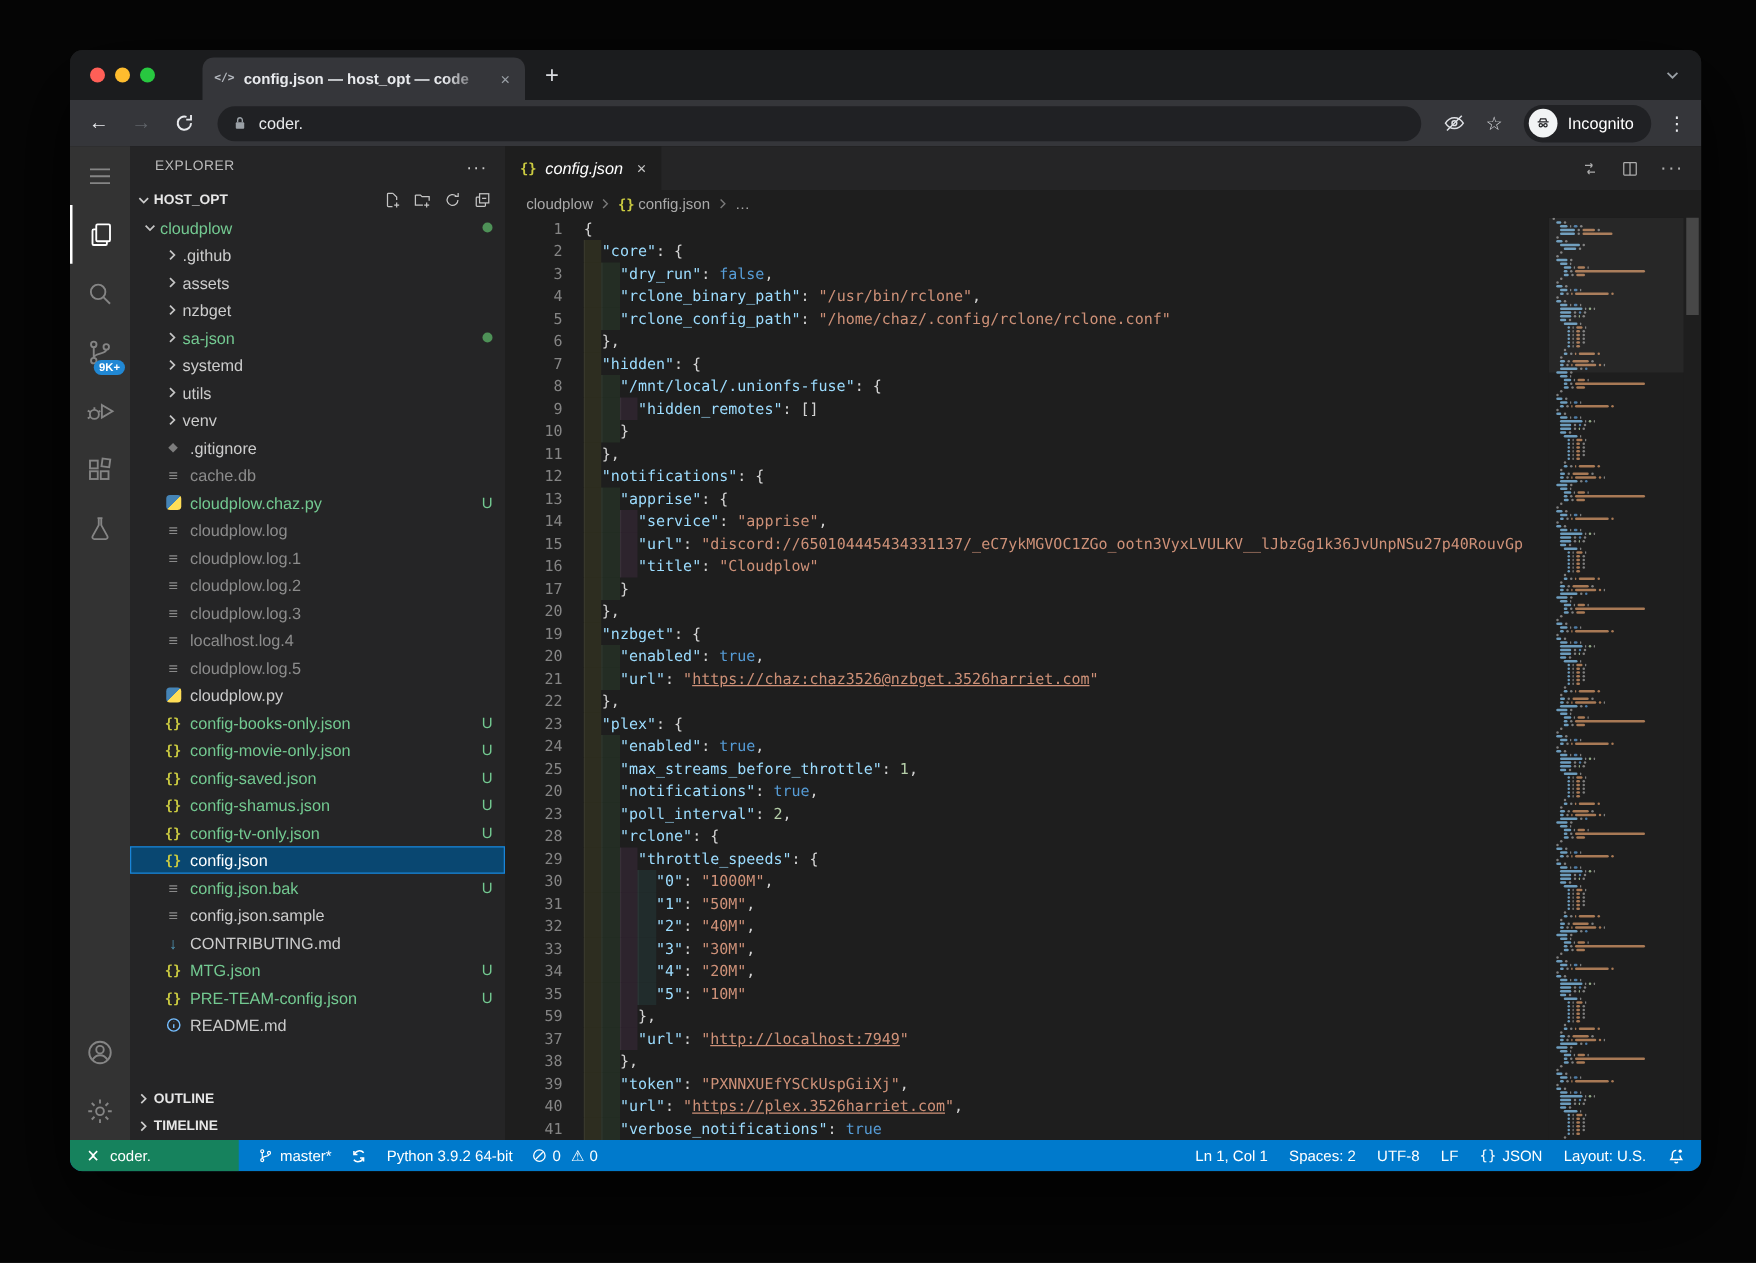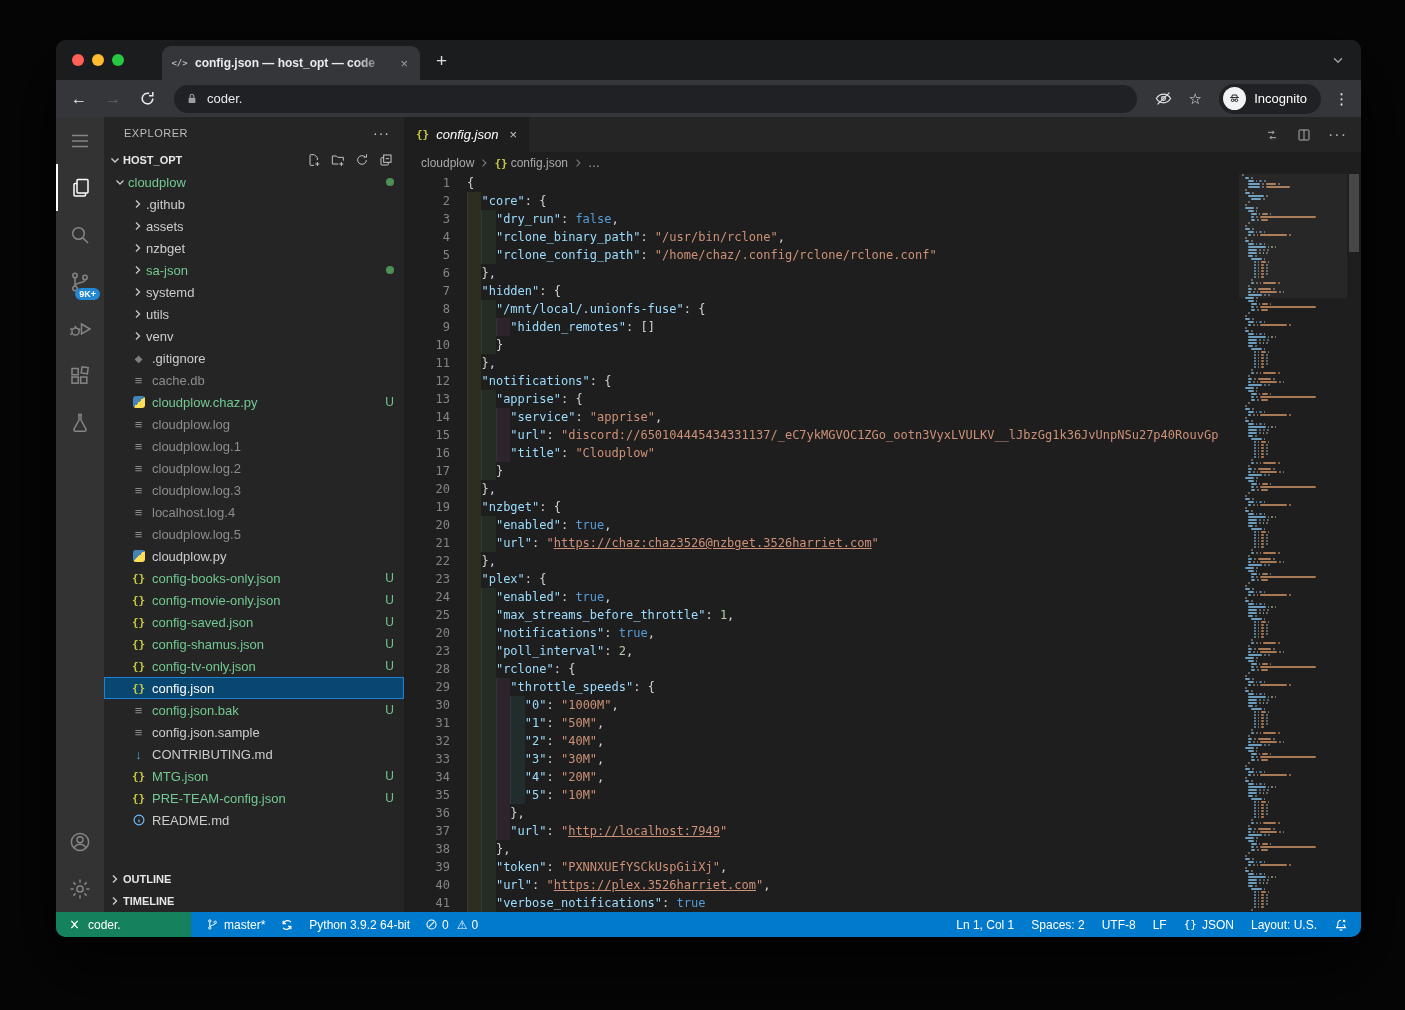--- a/index.html
+++ b/index.html
@@ -581,21 +581,21 @@
             <div class="cl"><span class="ln">20</span><span class="ind i0"></span><span class="ind i1"></span><span class="k">"notifications"</span><span class="p">: </span><span class="b">true</span><span class="p">,</span></div>
             <div class="cl"><span class="ln">23</span><span class="ind i0"></span><span class="ind i1"></span><span class="k">"poll_interval"</span><span class="p">: </span><span class="n">2</span><span class="p">,</span></div>
             <div class="cl"><span class="ln">28</span><span class="ind i0"></span><span class="ind i1"></span><span class="k">"rclone"</span><span class="p">: {</span></div>
             <div class="cl"><span class="ln">29</span><span class="ind i0"></span><span class="ind i1"></span><span class="ind i2"></span><span class="k">"throttle_speeds"</span><span class="p">: {</span></div>
             <div class="cl"><span class="ln">30</span><span class="ind i0"></span><span class="ind i1"></span><span class="ind i2"></span><span class="ind i3"></span><span class="k">"0"</span><span class="p">: </span><span class="s">"1000M"</span><span class="p">,</span></div>
             <div class="cl"><span class="ln">31</span><span class="ind i0"></span><span class="ind i1"></span><span class="ind i2"></span><span class="ind i3"></span><span class="k">"1"</span><span class="p">: </span><span class="s">"50M"</span><span class="p">,</span></div>
             <div class="cl"><span class="ln">32</span><span class="ind i0"></span><span class="ind i1"></span><span class="ind i2"></span><span class="ind i3"></span><span class="k">"2"</span><span class="p">: </span><span class="s">"40M"</span><span class="p">,</span></div>
             <div class="cl"><span class="ln">33</span><span class="ind i0"></span><span class="ind i1"></span><span class="ind i2"></span><span class="ind i3"></span><span class="k">"3"</span><span class="p">: </span><span class="s">"30M"</span><span class="p">,</span></div>
             <div class="cl"><span class="ln">34</span><span class="ind i0"></span><span class="ind i1"></span><span class="ind i2"></span><span class="ind i3"></span><span class="k">"4"</span><span class="p">: </span><span class="s">"20M"</span><span class="p">,</span></div>
             <div class="cl"><span class="ln">35</span><span class="ind i0"></span><span class="ind i1"></span><span class="ind i2"></span><span class="ind i3"></span><span class="k">"5"</span><span class="p">: </span><span class="s">"10M"</span></div>
-            <div class="cl"><span class="ln">36</span><span class="ind i0"></span><span class="ind i1"></span><span class="ind i2"></span><span class="p">},</span></div>
+            <div class="cl"><span class="ln">59</span><span class="ind i0"></span><span class="ind i1"></span><span class="ind i2"></span><span class="p">},</span></div>
             <div class="cl"><span class="ln">37</span><span class="ind i0"></span><span class="ind i1"></span><span class="ind i2"></span><span class="k">"url"</span><span class="p">: </span><span class="s">"</span><span class="u">http://localhost:7949</span><span class="s">"</span></div>
             <div class="cl"><span class="ln">38</span><span class="ind i0"></span><span class="ind i1"></span><span class="p">},</span></div>
             <div class="cl"><span class="ln">39</span><span class="ind i0"></span><span class="ind i1"></span><span class="k">"token"</span><span class="p">: </span><span class="s">"PXNNXUEfYSCkUspGiiXj"</span><span class="p">,</span></div>
             <div class="cl"><span class="ln">40</span><span class="ind i0"></span><span class="ind i1"></span><span class="k">"url"</span><span class="p">: </span><span class="s">"</span><span class="u">https://plex.3526harriet.com</span><span class="s">"</span><span class="p">,</span></div>
             <div class="cl"><span class="ln">41</span><span class="ind i0"></span><span class="ind i1"></span><span class="k">"verbose_notifications"</span><span class="p">: </span><span class="b">true</span></div>
           </div>
         <div class="minimap" id="minimap">
             <div class="mm-slider"></div>
             <div class="mrow" style="padding-left: 3px;">
               <span class="mbar" style="width:1.5px;background:#7e7e7e"></span>

